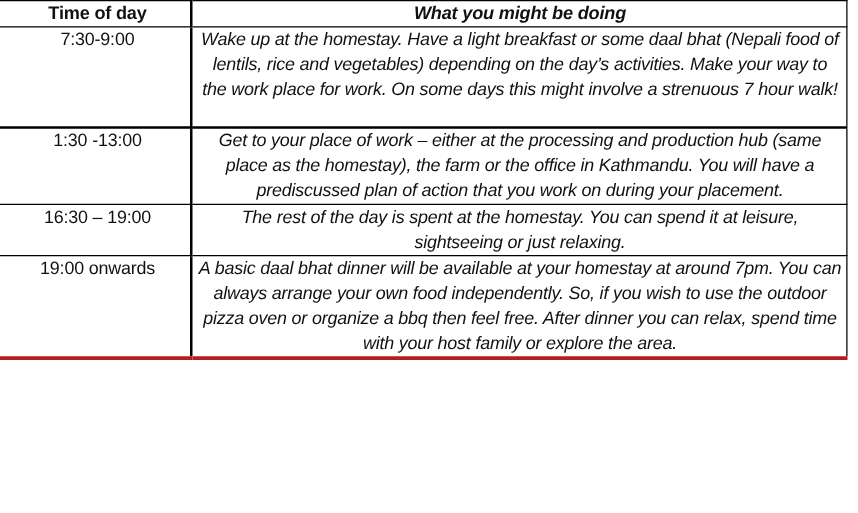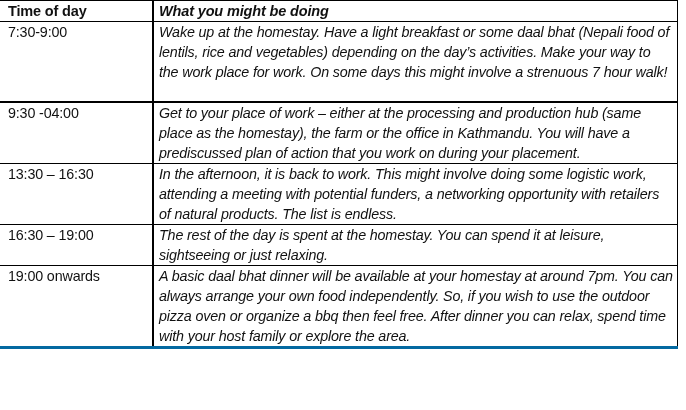--- a/index.html
+++ b/index.html
@@ -1,54 +1,50 @@
 <!DOCTYPE html>
 <html><head>
 <meta charset="utf-8">
 <style>
   html, body { margin: 0; padding: 0; background: #ffffff; }
   body { width: 686px; height: 410px; overflow: hidden; position: relative;
          font-family: "Liberation Sans", sans-serif; color: #111; }
   .tbl { position: absolute; left: 0; top: 0; width: 678px; border-collapse: collapse;
          table-layout: fixed; }
-  .tbl td, .tbl th { vertical-align: top; text-align: left; padding: 0 4px 0 5px;
+  .tbl td, .tbl th { vertical-align: top; text-align: center; padding: 0 4px 0 5px;
          font-size: 14.3px; line-height: 20px; font-weight: normal; letter-spacing: -0.15px; }
   .tbl th { font-weight: bold; font-size: 14.5px; height: 20px; }
   .c1 { width: 143px; border-right: 2px solid #000; }
   .c2 { border-right: 1px solid #000; font-style: italic; }
   .hdr th { border-top: 1px solid #000; border-bottom: 1px solid #000; }
   tr.row td { border-bottom: 1px solid #000; }
   tr.row.thick td { border-bottom: 2px solid #000; }
-  tr.row.last td { border-bottom: 3px solid #0369a1; }
+  tr.row.last td { border-bottom: 3px solid #b91c1c; }
   .tbl td.c1, .tbl th.c1 { padding-left: 8px; }
 </style>
 </head>
 <body>
 
 <table class="tbl">
   <colgroup>
       <col style="width:153px">
       <col>
     </colgroup>
   <tbody>
       <tr class="hdr">
     <th class="c1">Time of day</th>
     <th class="c2">What you might be doing</th>
   </tr>
   <tr class="row thick" style="height:80px">
     <td class="c1">7:30-9:00</td>
     <td class="c2">Wake up at the homestay. Have a light breakfast or some daal bhat (Nepali food of lentils, rice and vegetables) depending on the day’s activities. Make your way to the work place for work. On some days this might involve a strenuous 7 hour walk!</td>
   </tr>
   <tr class="row" style="height:60px">
-    <td class="c1">9:30 -04:00</td>
+    <td class="c1">1:30 -13:00</td>
     <td class="c2">Get to your place of work – either at the processing and production hub (same place as the homestay), the farm or the office in Kathmandu. You will have a prediscussed plan of action that you work on during your placement.</td>
-  </tr>
-  <tr class="row" style="height:60px">
-    <td class="c1">13:30 – 16:30</td>
-    <td class="c2">In the afternoon, it is back to work. This might involve doing some logistic work, attending a meeting with potential funders, a networking opportunity with retailers of natural products.  The list is endless.</td>
   </tr>
   <tr class="row" style="height:40px">
     <td class="c1">16:30 – 19:00</td>
     <td class="c2">The rest of the day is spent at the homestay. You can spend it at leisure, sightseeing or just relaxing.</td>
   </tr>
   <tr class="row last" style="height:80px">
     <td class="c1">19:00 onwards</td>
     <td class="c2">A basic daal bhat dinner will be available at your homestay at around 7pm. You can always arrange your own food independently. So, if you wish to use the outdoor pizza oven or organize a bbq then feel free. After dinner you can relax, spend time with your host family or explore the area.</td>
   </tr>
 </tbody>

